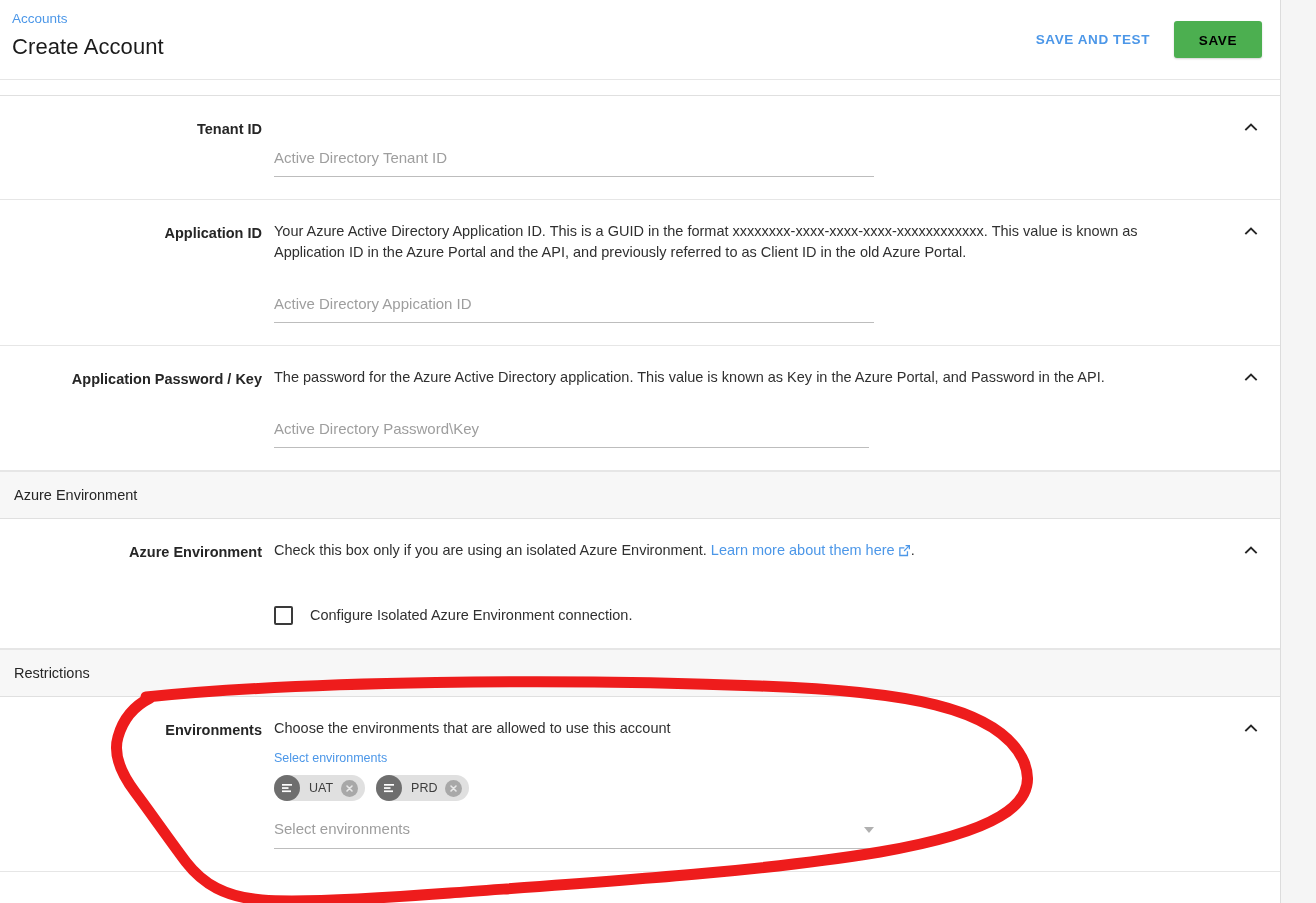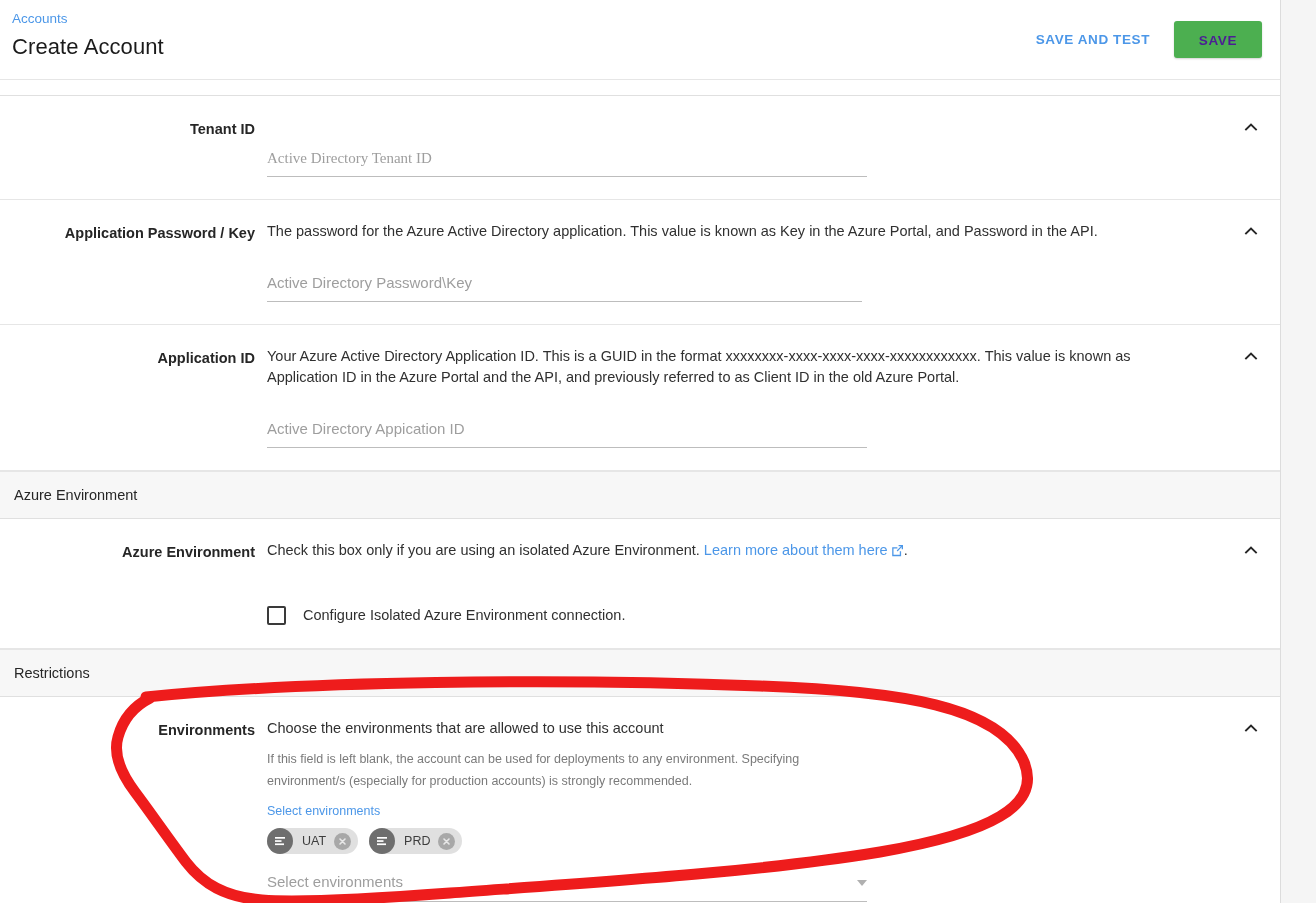--- a/index.html
+++ b/index.html
@@ -63,21 +63,21 @@
     letter-spacing: 0.6px;
     color: #4c97e8;
     background: none;
     border: none;
     cursor: pointer;
     padding: 8px 6px;
     font-family: inherit;
   }
   .primary-btn {
     background: #4caf50;
-    color: #4c1d95;
+    color: #000000;
     border: none;
     border-radius: 3px;
     font-size: 13.5px;
     font-weight: bold;
     letter-spacing: 0.7px;
     padding: 12px 22px;
     height: 37px;
     min-width: 88px;
     cursor: pointer;
     font-family: inherit;
@@ -90,21 +90,21 @@
     background: #ffffff;
     border-bottom: 1px solid #e0e0e0;
   }
 
   
   .field-row {
     position: relative;
     display: flex;
     background: #ffffff;
     border-bottom: 1px solid #e6e6e6;
-    padding: 21px 0 22px 1px;
+    padding: 21px 0 22px 8px;
     min-height: 60px;
   }
   .field-label {
     width: 266px;
     flex: 0 0 266px;
     text-align: right;
     padding-right: 12px;
     font-size: 14.5px;
     font-weight: bold;
     color: #262626;
@@ -146,21 +146,21 @@
     height: 30px;
     border-bottom: 1px solid #bdbdbd;
     max-width: 600px;
   }
   .underline-input .ph {
     font-size: 15px;
     color: #9e9e9e;
     line-height: 22px;
     display: block;
   }
-  .underline-input.w-tenant { width: 600px; font-family: Liberation Serif, serif; }
+  .underline-input.w-tenant { width: 600px; }
   .underline-input.w-app { width: 600px; }
   .underline-input.w-pwd { width: 595px; }
 
   
   .checkbox-row {
     display: flex;
     align-items: center;
     margin-top: 42px;
     gap: 17px;
   }
@@ -315,40 +315,40 @@
         </div>
       </div>
       <div class="chevron">
         <svg width="18" height="18" viewBox="0 0 18 18">
             <path d="M4 11.5 L9 6.5 L14 11.5" fill="none" stroke="#262626" stroke-width="1.9" stroke-linecap="square"></path>
           </svg>
       </div>
     </div>
 
     <div class="field-row">
+      <div class="field-label">Application ID</div>
+      <div class="field-body">
+        <div class="field-desc">Your Azure Active Directory Application ID. This is a GUID in the format xxxxxxxx-xxxx-xxxx-xxxx-xxxxxxxxxxxx. This value is known as Application ID in the Azure Portal and the API, and previously referred to as Client ID in the old Azure Portal.</div>
+        <div class="underline-input w-app">
+          <span class="ph">Active Directory Appication ID</span>
+        </div>
+      </div>
+      <div class="chevron">
+        <svg width="18" height="18" viewBox="0 0 18 18">
+            <path d="M4 11.5 L9 6.5 L14 11.5" fill="none" stroke="#262626" stroke-width="1.9" stroke-linecap="square"></path>
+          </svg>
+      </div>
+    </div>
+
+    <div class="field-row">
       <div class="field-label">Application Password / Key</div>
       <div class="field-body">
         <div class="field-desc">The password for the Azure Active Directory application. This value is known as Key in the Azure Portal, and Password in the API.</div>
         <div class="underline-input w-pwd">
           <span class="ph">Active Directory Password\Key</span>
-        </div>
-      </div>
-      <div class="chevron">
-        <svg width="18" height="18" viewBox="0 0 18 18">
-            <path d="M4 11.5 L9 6.5 L14 11.5" fill="none" stroke="#262626" stroke-width="1.9" stroke-linecap="square"></path>
-          </svg>
-      </div>
-    </div>
-
-    <div class="field-row">
-      <div class="field-label">Application ID</div>
-      <div class="field-body">
-        <div class="field-desc">Your Azure Active Directory Application ID. This is a GUID in the format xxxxxxxx-xxxx-xxxx-xxxx-xxxxxxxxxxxx. This value is known as Application ID in the Azure Portal and the API, and previously referred to as Client ID in the old Azure Portal.</div>
-        <div class="underline-input w-app">
-          <span class="ph">Active Directory Appication ID</span>
         </div>
       </div>
       <div class="chevron">
         <svg width="18" height="18" viewBox="0 0 18 18">
             <path d="M4 11.5 L9 6.5 L14 11.5" fill="none" stroke="#262626" stroke-width="1.9" stroke-linecap="square"></path>
           </svg>
       </div>
     </div>
 
     <div class="section-bar">Azure Environment</div>
@@ -371,21 +371,20 @@
           </svg>
       </div>
     </div>
 
     <div class="section-bar">Restrictions</div>
 
     <div class="field-row last-rule">
       <div class="field-label">Environments</div>
       <div class="field-body">
         <div class="field-desc">Choose the environments that are allowed to use this account</div>
-        <div class="field-sub">If this field is left blank, the account can be used for deployments to any environment. Specifying environment/s (especially for production accounts) is strongly recommended.</div>
         <div class="small-link">Select environments</div>
 
         <div class="chip-list">
           <div class="chip">
             <span class="chip-avatar">
               <svg width="14" height="14" viewBox="0 0 14 14">
                 <rect x="2" y="3" width="10" height="1.7" fill="#ffffff"></rect>
                 <rect x="2" y="6.2" width="6.5" height="1.7" fill="#ffffff"></rect>
                 <rect x="2" y="9.4" width="9" height="1.7" fill="#ffffff"></rect>
               </svg>

